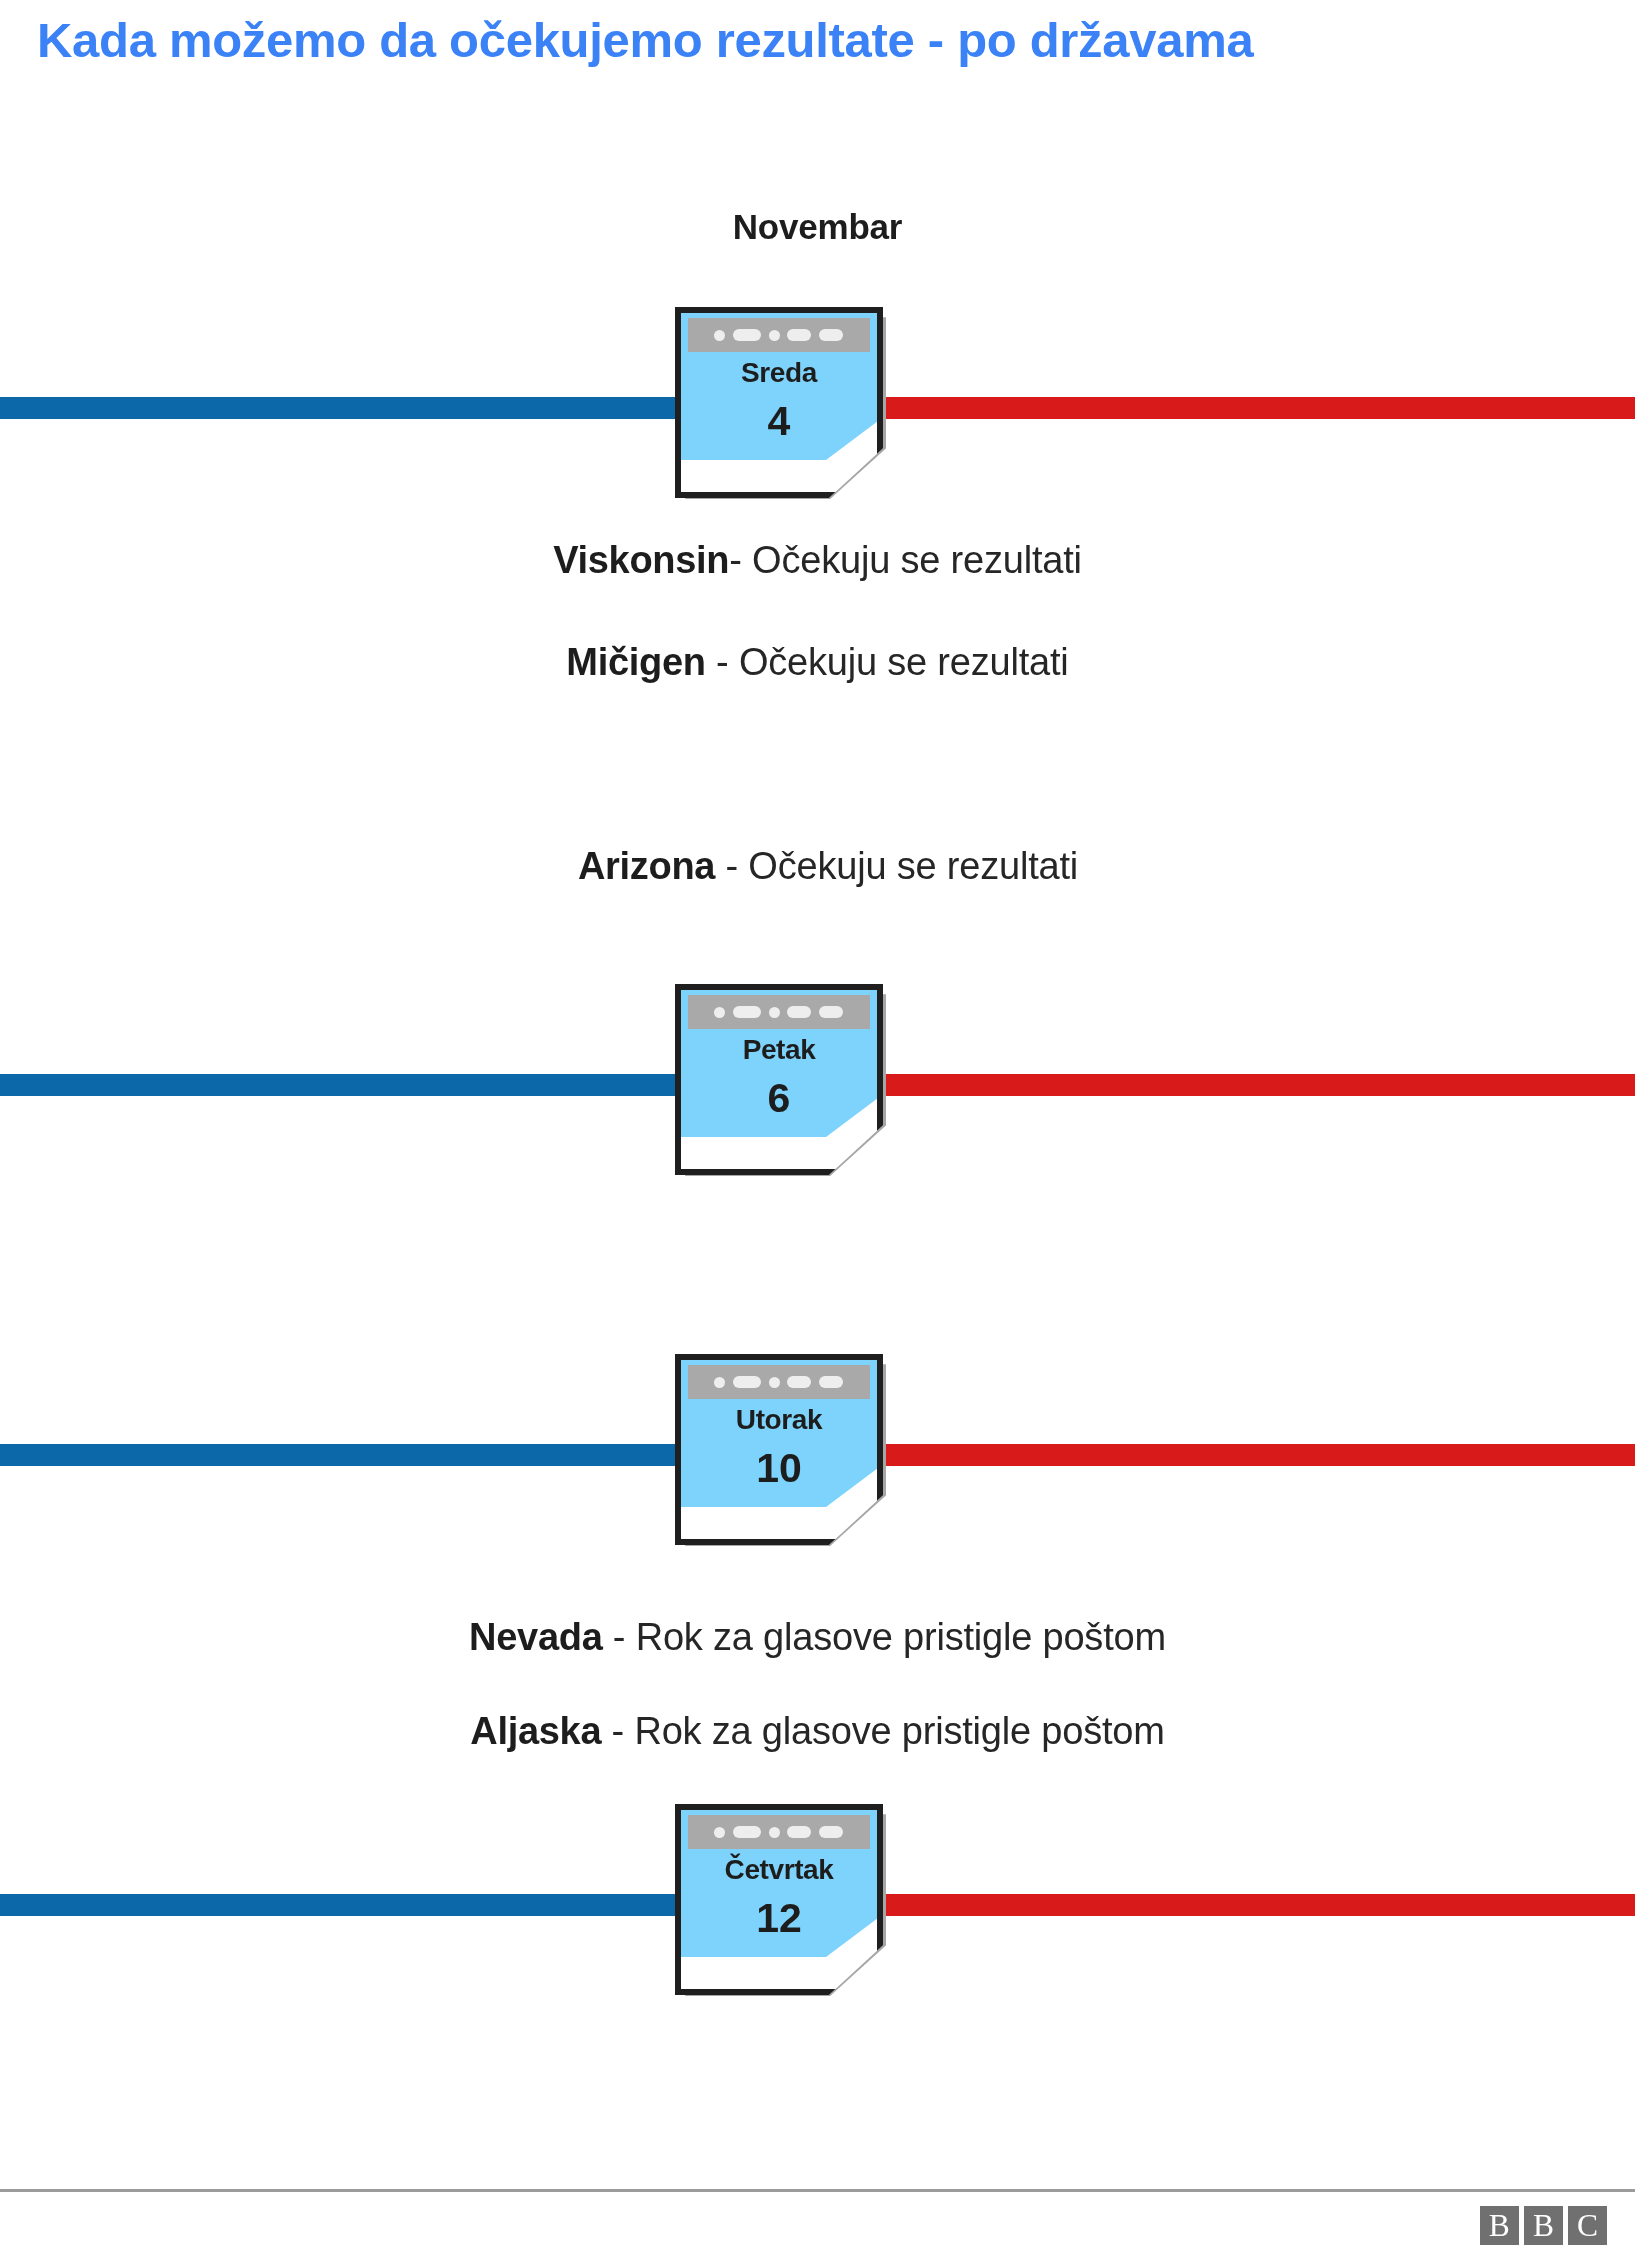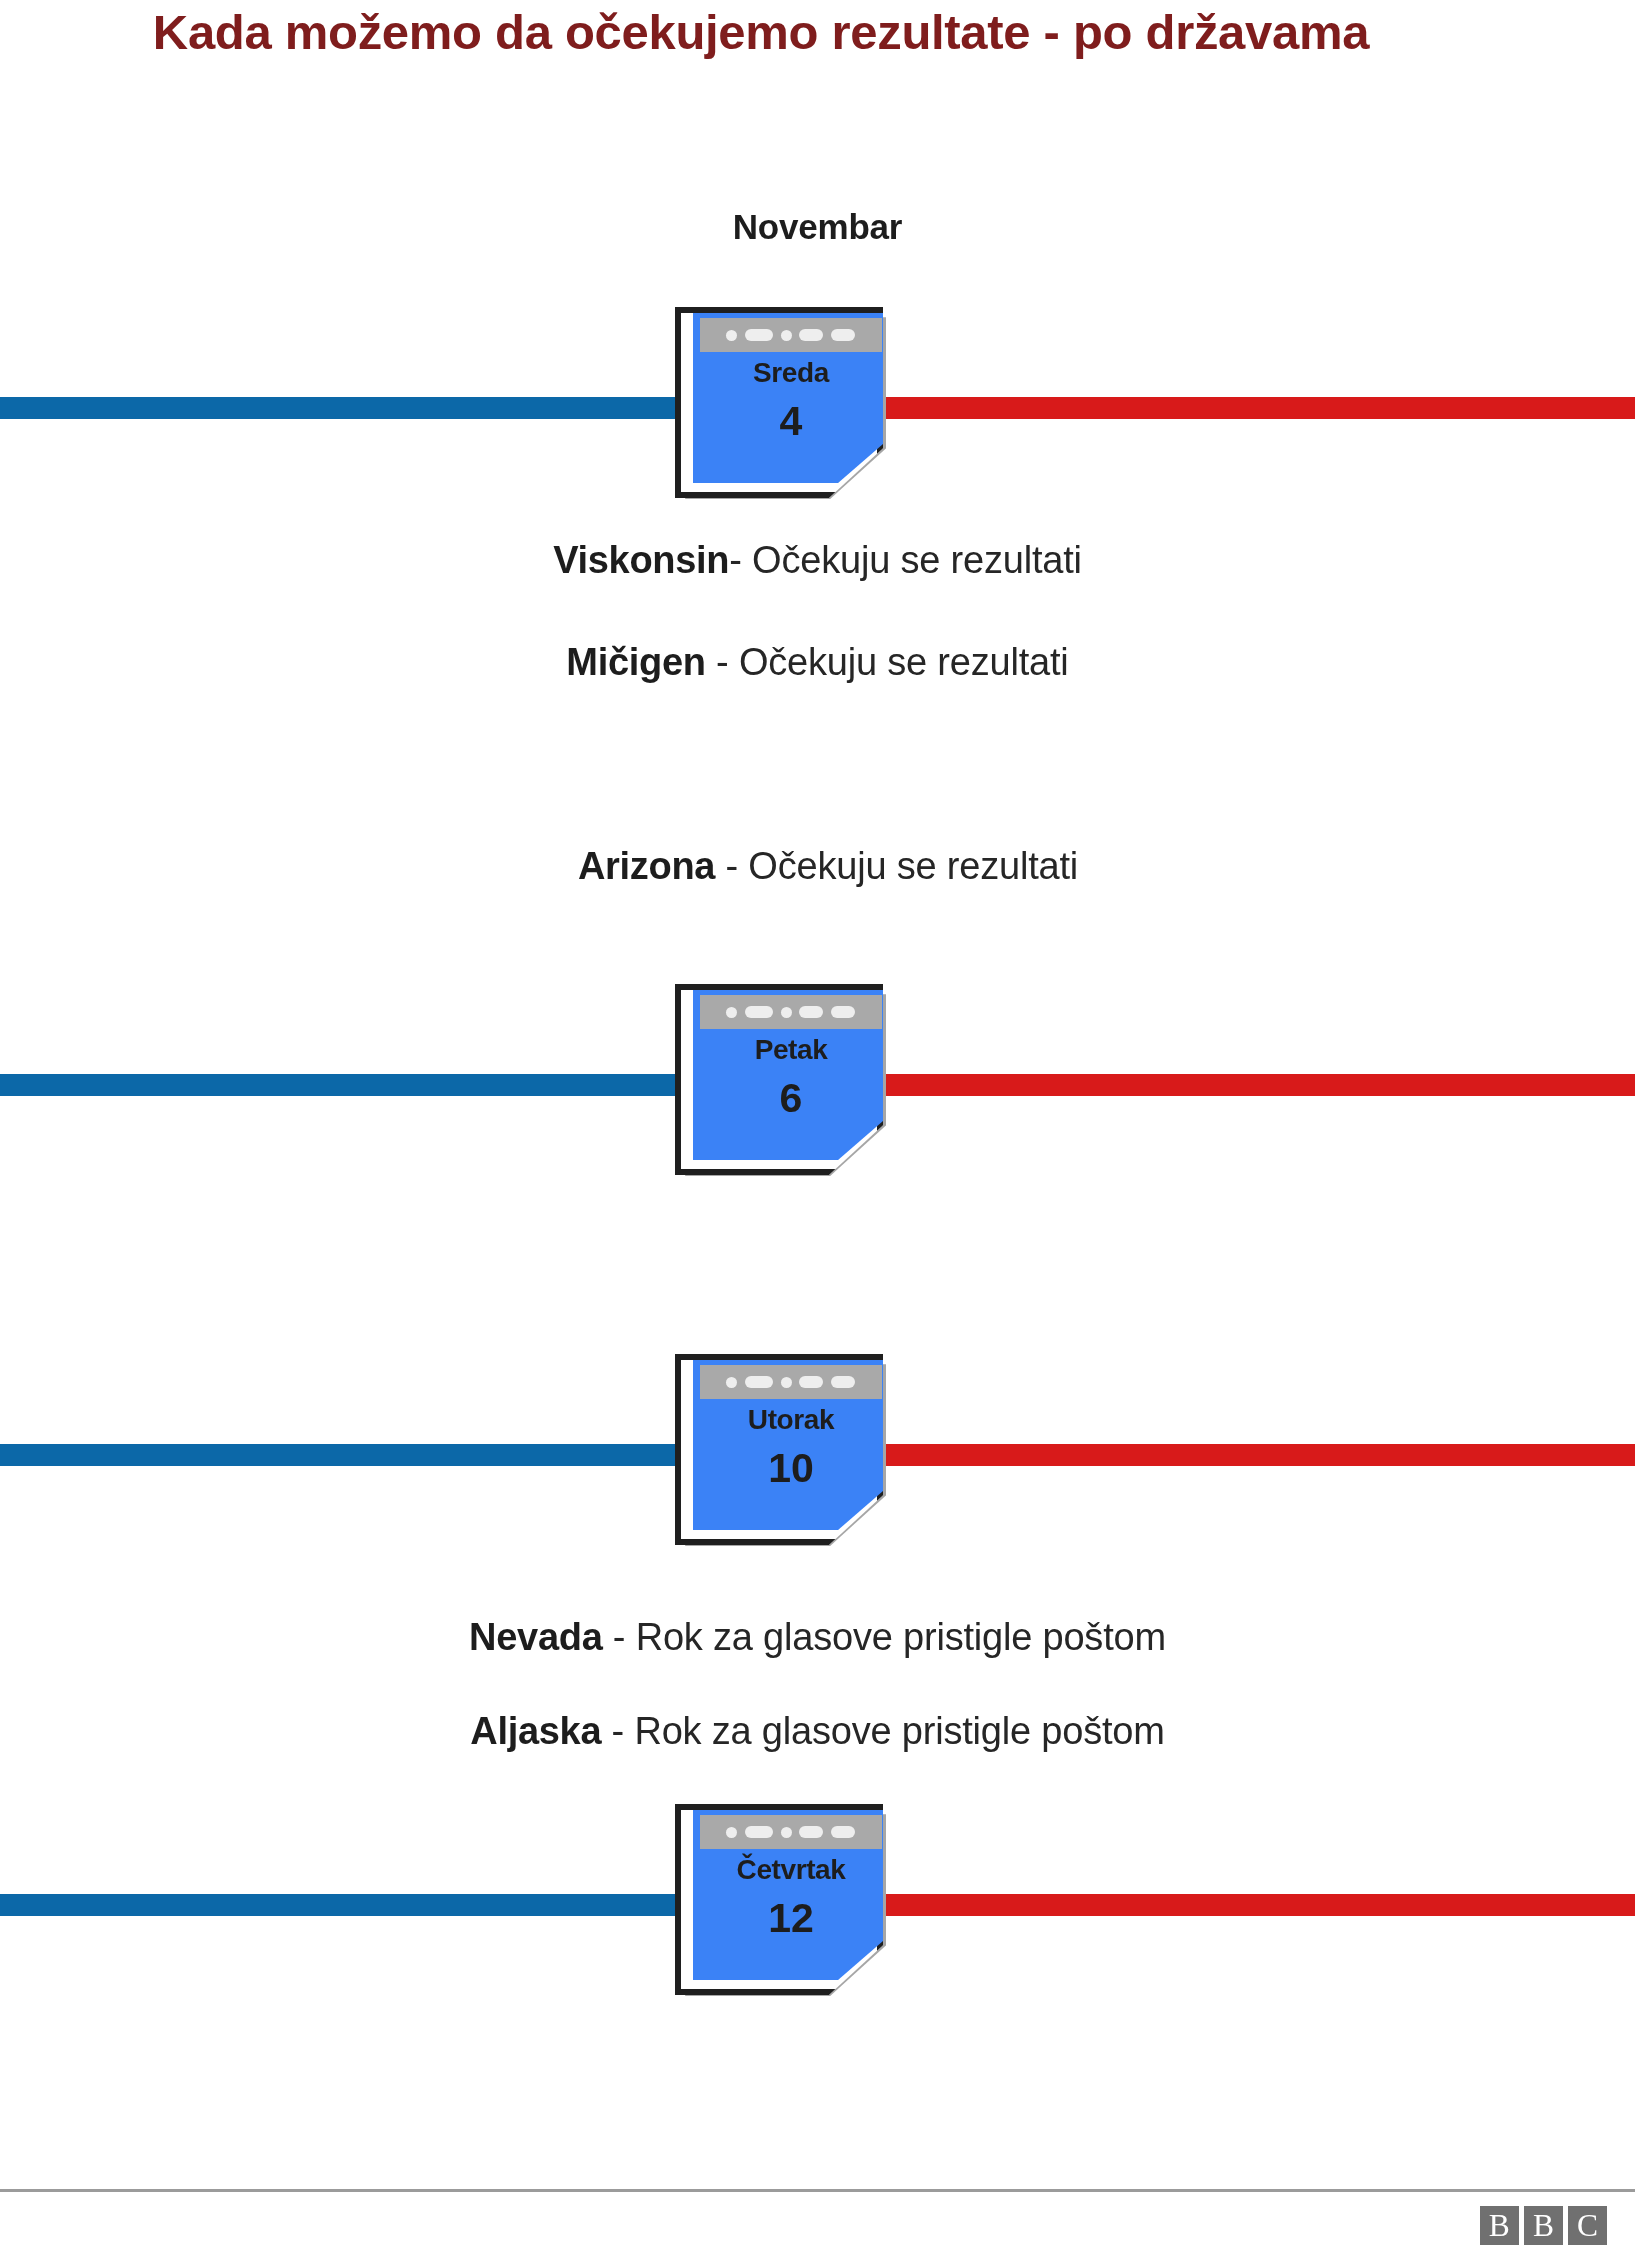--- a/index.html
+++ b/index.html
@@ -17,29 +17,28 @@
     position: relative;
     width: 1635px;
     height: 2261px;
     background: #ffffff;
   }
 
   
   .title {
     position: absolute;
     left: 37px;
-    top: 4px;
+    top: 12px;
     width: 1448px;
     font-size: 49px;
     font-weight: 700;
     line-height: 1.16;
     letter-spacing: -0.3px;
-    color: #7f1d1d;
+    color: #3b82f6;
     white-space: pre-line;
-    text-align: center;
   }
 
   
   .month-label {
     position: absolute;
     left: 0;
     top: 207px;
     width: 1635px;
     text-align: center;
     font-size: 35px;
@@ -84,25 +83,25 @@
     top: 0;
     width: 208px;
     height: 191px;
     background: #ffffff;
     border: 6px solid #1f1f1f;
     clip-path: polygon(0 0, 100% 0, 100% 74%, 74% 100%, 0 100%);
   }
 
   .cal-inner {
     position: absolute;
-    left: 12px;
+    left: 0;
     top: 0;
     width: 196px;
-    height: 170px;
-    background: #3b82f6;
+    height: 147px;
+    background: #7dd3fc;
     clip-path: polygon(0 0, 100% 0, 100% 74%, 74% 100%, 0 100%);
     overflow: hidden;
   }
 
   .cal-bar {
     position: absolute;
     left: 6.8px;
     top: 5.1px;
     width: 182px;
     height: 34px;

